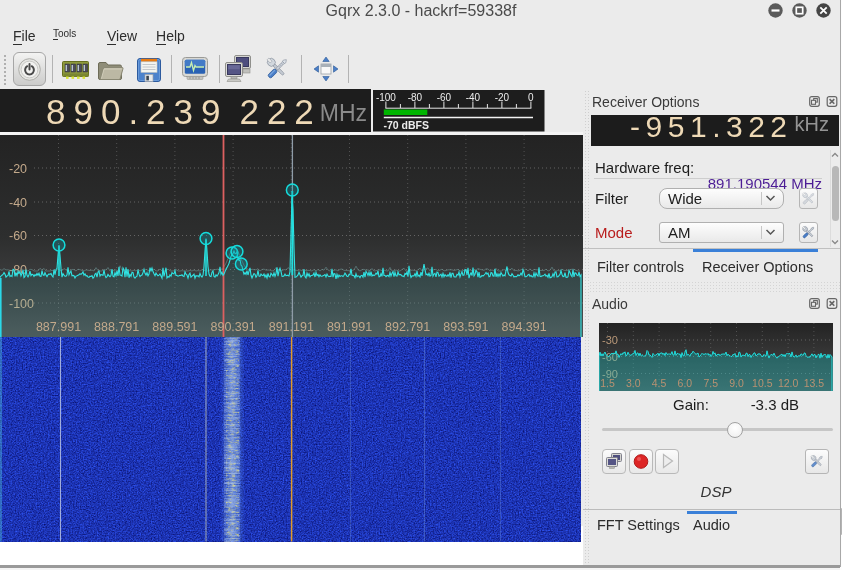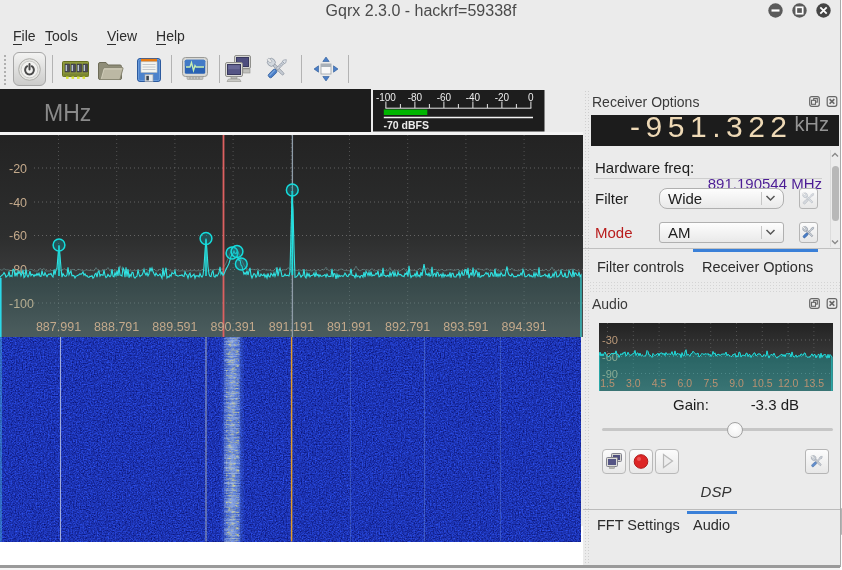--- a/index.html
+++ b/index.html
@@ -13,21 +13,21 @@
 <div class="abs txt" style="left:0;top:2px;width:842px;text-align:center;font-size:16px;color:#4a4a4a">Gqrx 2.3.0 - hackrf=59338f</div>
 <svg class="abs" style="left:760px;top:2px" width="72" height="18">
  <circle cx="15.5" cy="8.5" r="7.2" fill="#5a5a5a"></circle>
       <rect x="11.5" y="7.4" width="8" height="2.2" fill="#fff"></rect>
  <circle cx="39.5" cy="8.5" r="7.2" fill="#5a5a5a"></circle>
       <rect x="36.3" y="5.3" width="6.4" height="6.4" fill="none" stroke="#fff" stroke-width="1.7"></rect>
  <circle cx="63.5" cy="8.5" r="7.2" fill="#454545"></circle>
       <path d="M60.3 5.3 L66.7 11.7 M66.7 5.3 L60.3 11.7" stroke="#fff" stroke-width="1.8"></path>
 </svg>
 <div class="abs txt" style="left:13px;top:28px;font-size:14px"><span style="border-bottom:1px solid #2d2d2d">F</span>ile</div>
-<div class="abs txt" style="left:45px;top:28px;font-size:14px"><span style="border-bottom:1px solid #2d2d2d">T</span>ools</div>
+<div class="abs txt" style="left:53px;top:28px;font-size:10px"><span style="border-bottom:1px solid #2d2d2d">T</span>ools</div>
 <div class="abs txt" style="left:107px;top:28px;font-size:14px"><span style="border-bottom:1px solid #2d2d2d">V</span>iew</div>
 <div class="abs txt" style="left:156px;top:28px;font-size:14px"><span style="border-bottom:1px solid #2d2d2d">H</span>elp</div>
 
 <div class="abs" style="left:3px;top:54px;width:5px;height:32px;background-image:radial-gradient(circle,#b0b0b0 1px,transparent 1.1px);background-size:4px 4px"></div>
 <div class="abs" style="left:13px;top:51.5px;width:33px;height:34px;border:1px solid #a6a6a6;border-radius:6px;background:linear-gradient(#f3f3f2,#cccccb)">
  <svg width="31" height="32" style="position:absolute;left:0;top:0">
   <circle cx="15.5" cy="16.5" r="10.8" fill="#e6e6e3" stroke="#adada9"></circle>
   <circle cx="15.5" cy="16.5" r="8.4" fill="#f2f2f0" stroke="#c8c8c5"></circle>
   <path d="M15.5 11 L15.5 16.4" stroke="#4a4a4a" stroke-width="2" stroke-linecap="round"></path>
   <path d="M13.3 13.2 A4.4 4.4 0 1 0 17.7 13.2" fill="none" stroke="#4a4a4a" stroke-width="2" stroke-linecap="round"></path>
@@ -132,20 +132,21 @@
   <path d="M13 1 L16.2 5.5 L9.8 5.5 Z"></path>
   <path d="M13 25 L16.2 20.5 L9.8 20.5 Z"></path>
   <path d="M1 13 L5.5 9.8 L5.5 16.2 Z"></path>
   <path d="M25 13 L20.5 9.8 L20.5 16.2 Z"></path>
  </g>
 </svg>
 <div class="abs sep-v" style="left:348px;top:55px;height:28px"></div>
 
 <div class="abs" style="left:0;top:89px;width:371px;height:42.5px;background:#1d1d1d"></div>
 <div class="abs" style="left:46px;top:89px;height:42.5px;display:flex;align-items:center">
+ <span style="font-size:35px;letter-spacing:8px;color:#eed9b6;margin-top:4px">890.239 222</span>
  <span style="font-size:23px;color:#8a8a8a;margin-left:-2px;margin-top:6px">MHz</span>
 </div>
 
 <svg class="abs" style="left:373px;top:90px" width="171.5" height="41.5">
  <rect width="171.5" height="41.5" fill="#1d1d1d"></rect>
  <text x="12.9" y="10.5" fill="#ececec" font-size="10" text-anchor="middle" font-family="Liberation Sans">-100</text>
       <text x="41.9" y="10.5" fill="#ececec" font-size="10" text-anchor="middle" font-family="Liberation Sans">-80</text>
       <text x="70.9" y="10.5" fill="#ececec" font-size="10" text-anchor="middle" font-family="Liberation Sans">-60</text>
       <text x="99.9" y="10.5" fill="#ececec" font-size="10" text-anchor="middle" font-family="Liberation Sans">-40</text>
       <text x="128.9" y="10.5" fill="#ececec" font-size="10" text-anchor="middle" font-family="Liberation Sans">-20</text>

